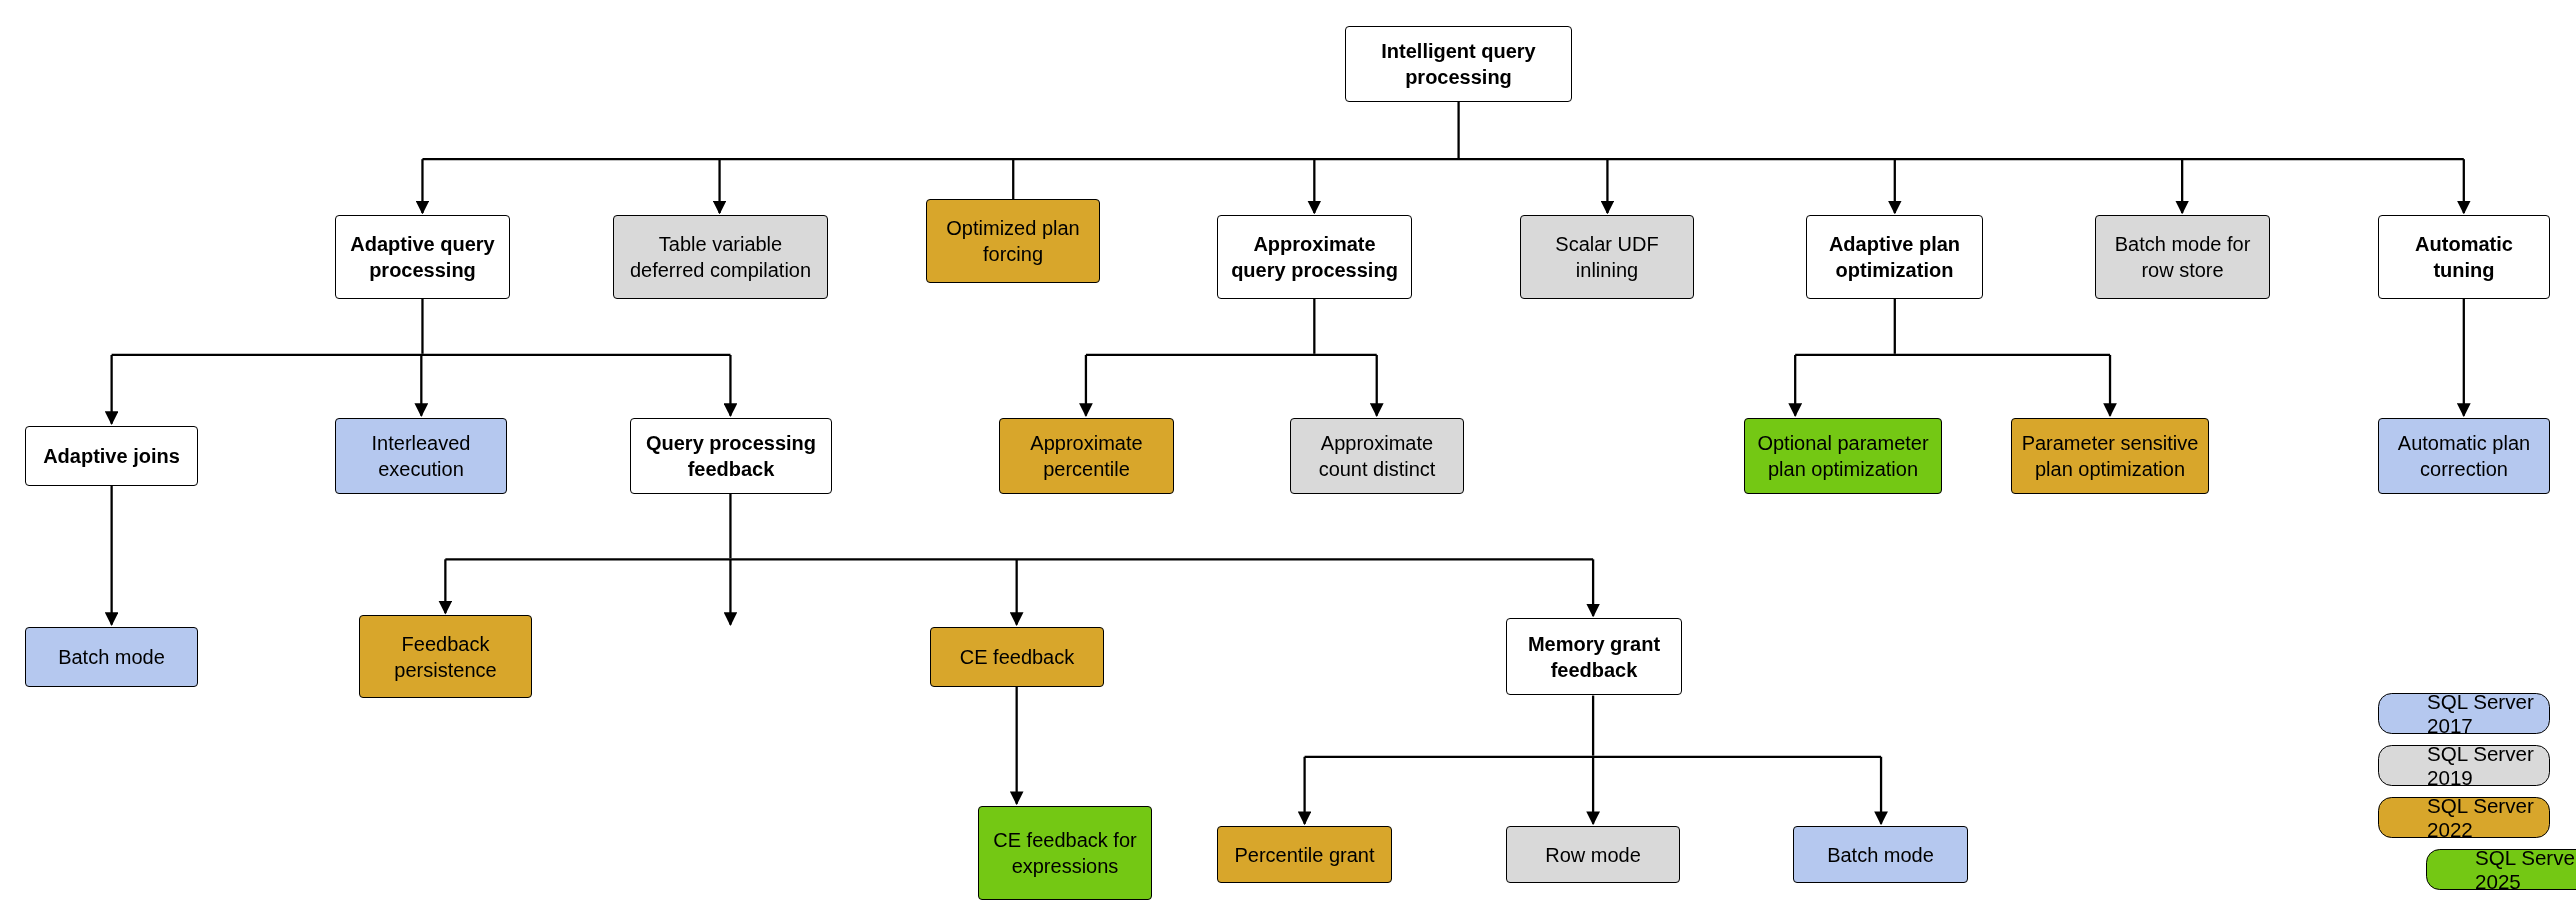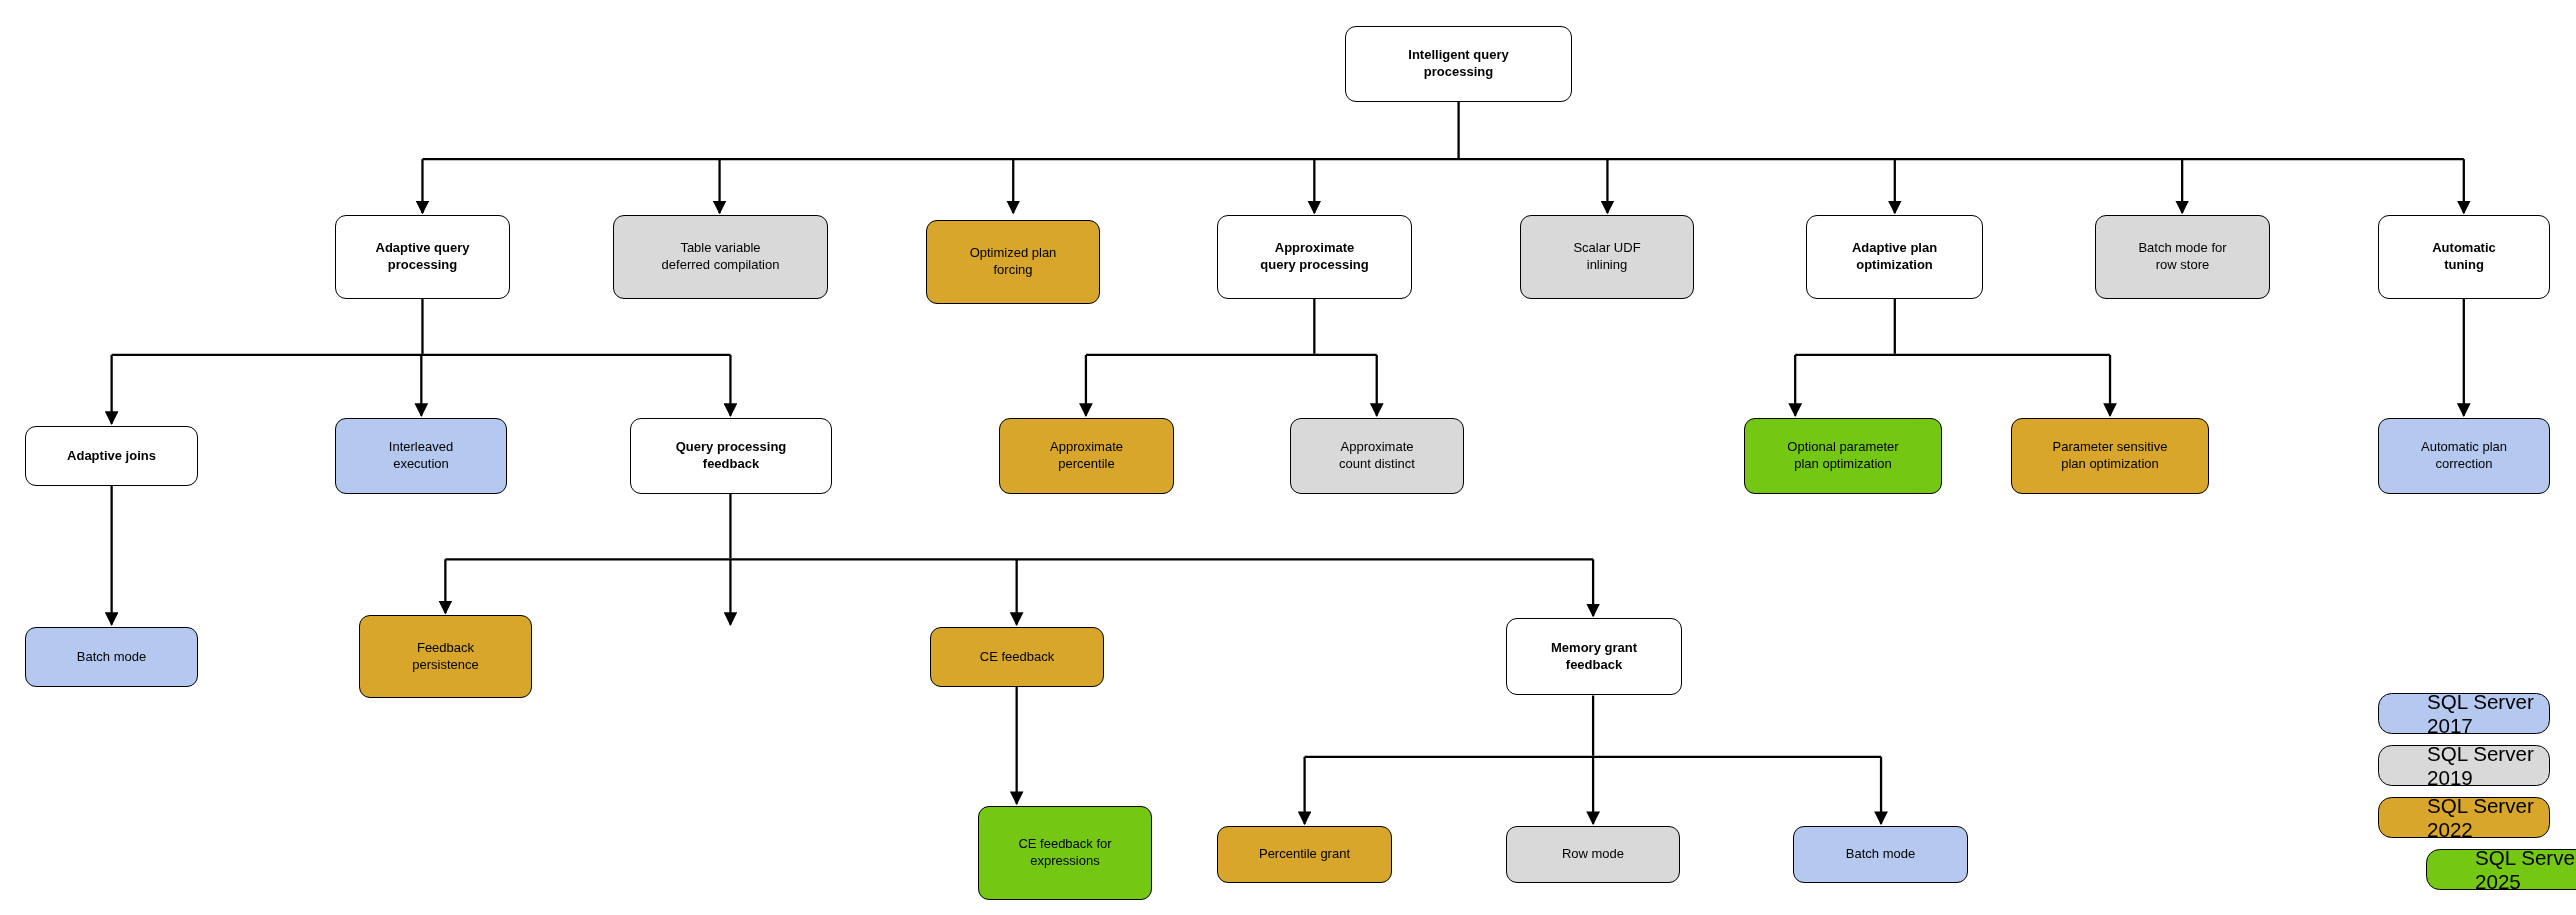--- a/index.html
+++ b/index.html
@@ -10,24 +10,24 @@
     font-family:"Liberation Sans",sans-serif;
     overflow:hidden;
   }
   #connectors{position:absolute;left:0;top:0;width:2576px;height:916px;}
   #connectors line{stroke:var(--line,#000);stroke-width:4;}
   #connectors .arrowline{marker-end:url(#arrowhead);}
   .node{
     position:absolute;
     box-sizing:border-box;
     border:1.7px solid var(--line,#000);
-    border-radius:11px;
+    border-radius:4px;
     display:flex;align-items:center;justify-content:center;
     text-align:center;
-    font-size:13px;line-height:1.3;
+    font-size:20px;line-height:1.3;
     color:#000;
     white-space:pre-line;
     padding:2.3px 4.6px;
   }
   .vbase{background:var(--base,#fff);font-weight:bold;}
   .v2017{background:var(--v2017,#b5c8ef);}
   .v2019{background:var(--v2019,#d9d9d9);}
   .v2022{background:var(--v2022,#d8a62b);}
   .v2025{background:var(--v2025,#74c814);margin-left:48px;}
   .legend-item{
@@ -99,21 +99,21 @@
     <line class="arrowline" x1="3286" y1="1322" x2="3286" y2="1439"></line>
   </svg>
 
   <div class="node vbase" style="left:1345px;top:26px;width:227px;height:76px">Intelligent query
 processing</div>
 
   <div class="node vbase" style="left:335px;top:215px;width:175px;height:84px">Adaptive query
 processing</div>
   <div class="node v2019" style="left:613px;top:215px;width:215px;height:84px">Table variable
 deferred compilation</div>
-  <div class="node v2022" style="left:926px;top:220px;width:174px;height:84px">Optimized plan
+  <div class="node v2022" style="left:926px;top:199px;width:174px;height:84px">Optimized plan
 forcing</div>
   <div class="node vbase" style="left:1217px;top:215px;width:195px;height:84px">Approximate
 query processing</div>
   <div class="node v2019" style="left:1520px;top:215px;width:174px;height:84px">Scalar UDF
 inlining</div>
   <div class="node vbase" style="left:1806px;top:215px;width:177px;height:84px">Adaptive plan
 optimization</div>
   <div class="node v2019" style="left:2095px;top:215px;width:175px;height:84px">Batch mode for
 row store</div>
   <div class="node vbase" style="left:2378px;top:215px;width:172px;height:84px">Automatic

